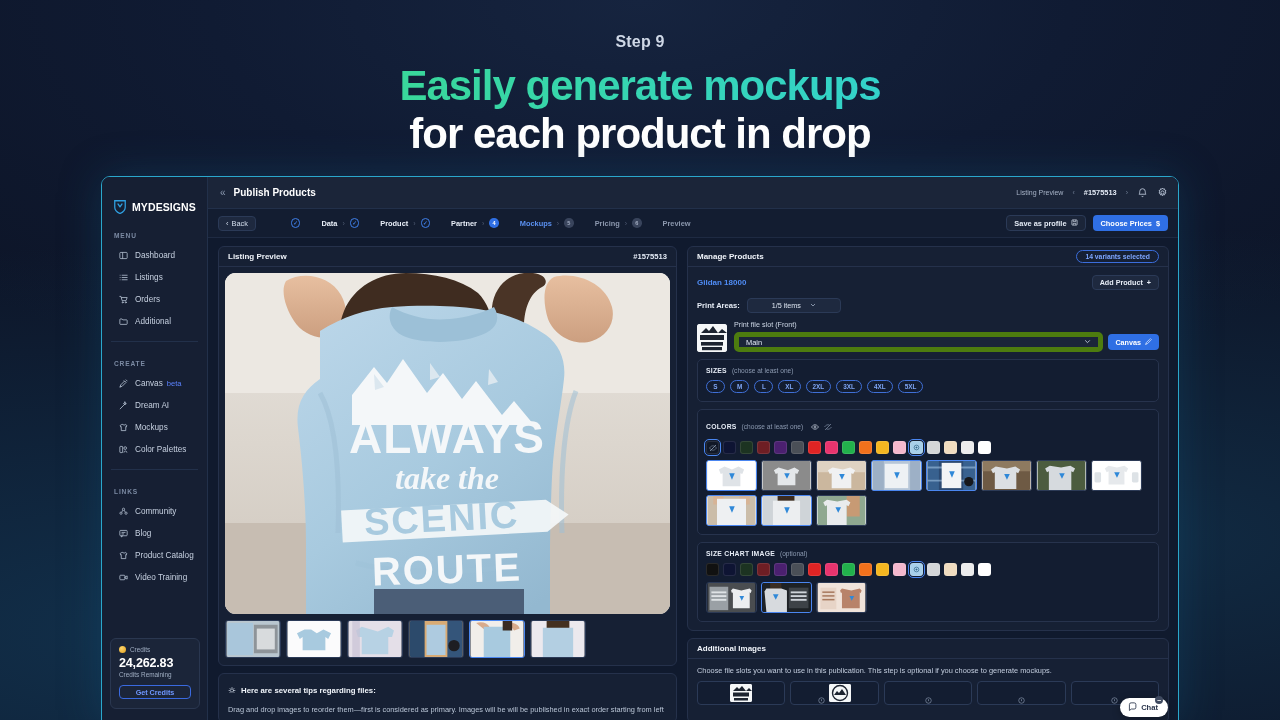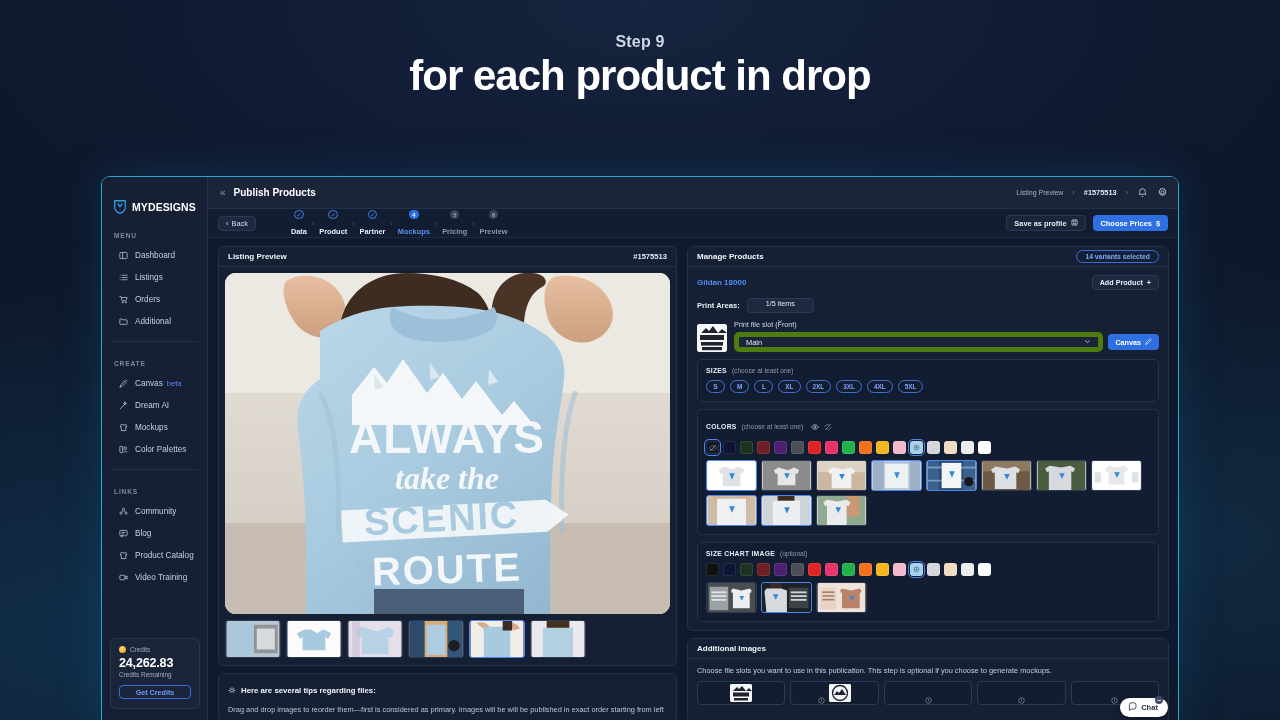--- a/index.html
+++ b/index.html
@@ -95,21 +95,21 @@
   .stepbar {
     height:29px; background:#131d31; border-bottom:1px solid #1e2a42;
     display:flex; align-items:center; padding:0 10px 0 10px; gap:7px; flex:0 0 29px;
   }
   .back-btn {
     display:flex; align-items:center; gap:3px; height:15px; padding:0 7px;
     background:#1e293f; border:1px solid #2b3a57; border-radius:4px;
     font-size:7.4px; color:#d5dfee; cursor:pointer;
   }
   .steps { display:flex; align-items:center; gap:4px; margin-left:28px; }
-  .step { display:flex; align-items:center; gap:8px; cursor:pointer;flex-direction:column; }
+  .step { display:flex; align-items:center; gap:21px; cursor:pointer; }
   .step-badge {
     width:9.5px; height:9.5px; border-radius:50%; display:flex; align-items:center;
     justify-content:center; font-size:5.6px; font-weight:700; flex:0 0 9.5px;
   }
   .step-done .step-badge { border:1.1px solid #3f7fe8; color:#3f7fe8; background:transparent; }
   .step-active .step-badge { background:#2f6fe4; color:#fff; }
   .step-todo .step-badge { background:#39445c; color:#a3aec2; }
   .step-label { font-size:7.4px; font-weight:700; }
   .step-done .step-label { color:#e8eef8; }
   .step-active .step-label { color:#5a90f0; }
@@ -172,22 +172,22 @@
   .row { display:flex; align-items:center; }
   .product-link { font-size:8px; font-weight:700; color:#4f8cf5; cursor:pointer; }
   .addprod {
     margin-left:auto; display:flex; align-items:center; gap:4px; height:15px; padding:0 7px;
     background:#1e293f; border:1px solid #2b3a57; border-radius:4px;
     font-size:7.2px; font-weight:700; color:#e6ecf6; cursor:pointer;
   }
   .printareas-row { display:flex; align-items:center; gap:7px; margin-top:8px; }
   .pa-label { font-size:7.6px; font-weight:700; color:#e6ecf6; }
   .select-sm {
-    height:15px; padding:0 18px; background:#1e293f; border:1px solid #2b3a57; border-radius:4px;
-    display:flex; align-items:center; gap:9px; font-size:7.2px; color:#dde5f1; cursor:pointer;flex-direction:column;
+    height:15px; padding:0 24px; background:#1e293f; border:1px solid #2b3a57; border-radius:4px;
+    display:flex; align-items:center; gap:9px; font-size:7.2px; color:#dde5f1; cursor:pointer;
   }
   .slot-row { display:flex; gap:7px; margin-top:7px; align-items:flex-end; }
   .slot-art {
     width:30px; height:28px; flex:0 0 30px; border-radius:3px; background:#f3f5f7;
     display:flex; align-items:center; justify-content:center; overflow:hidden;
   }
   .slot-right { flex:1; min-width:0; }
   .slot-label { font-size:7.2px; color:#cdd7e6; margin-bottom:3px; }
   .slot-controls { display:flex; gap:5px; align-items:center; }
   .select-lg {
@@ -258,20 +258,21 @@
     justify-content:center; line-height:1; }
 
   
   .art-svg { width:100%; height:100%; display:block; }
 </style>
 </head>
 <body>
 
 <div class="hero">
   <div class="hero-step">Step 9</div>
+  <div class="hero-line1">Easily generate mockups</div>
   <div class="hero-line2">for each product in drop</div>
 </div>
 
 <div class="app">
 
   <aside class="sidebar">
     <div class="brand">
       <span class="brand-mark">
         <svg viewBox="0 0 24 26" fill="none">
           <path d="M3 3h18v11c0 6-5 9-9 11C8 23 3 20 3 14V3z" stroke="#2f9fe0" stroke-width="2.2"></path>

